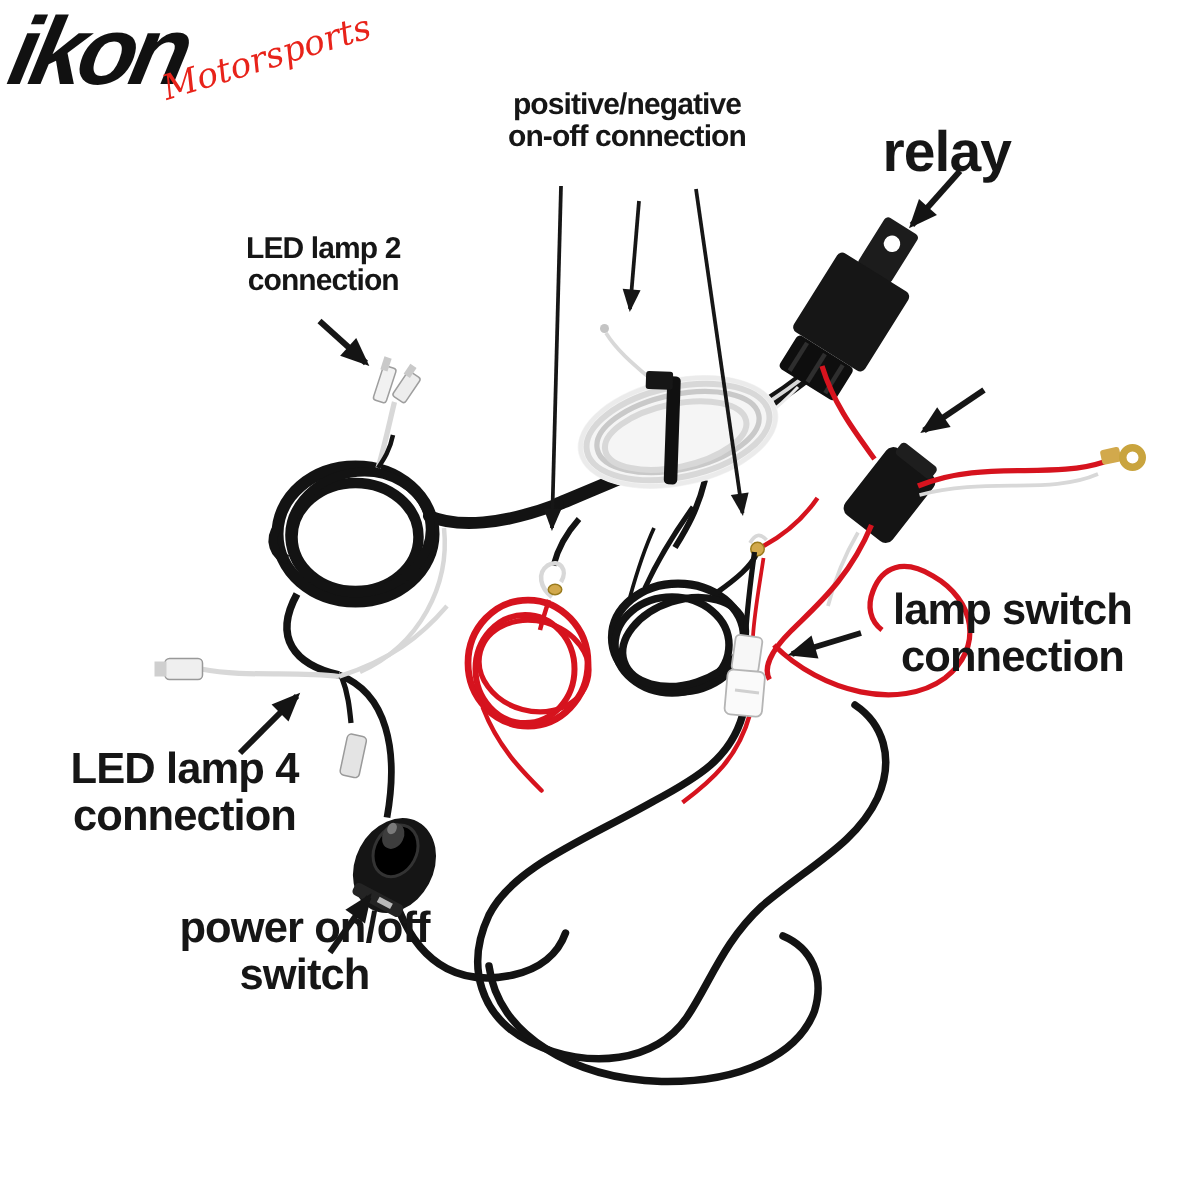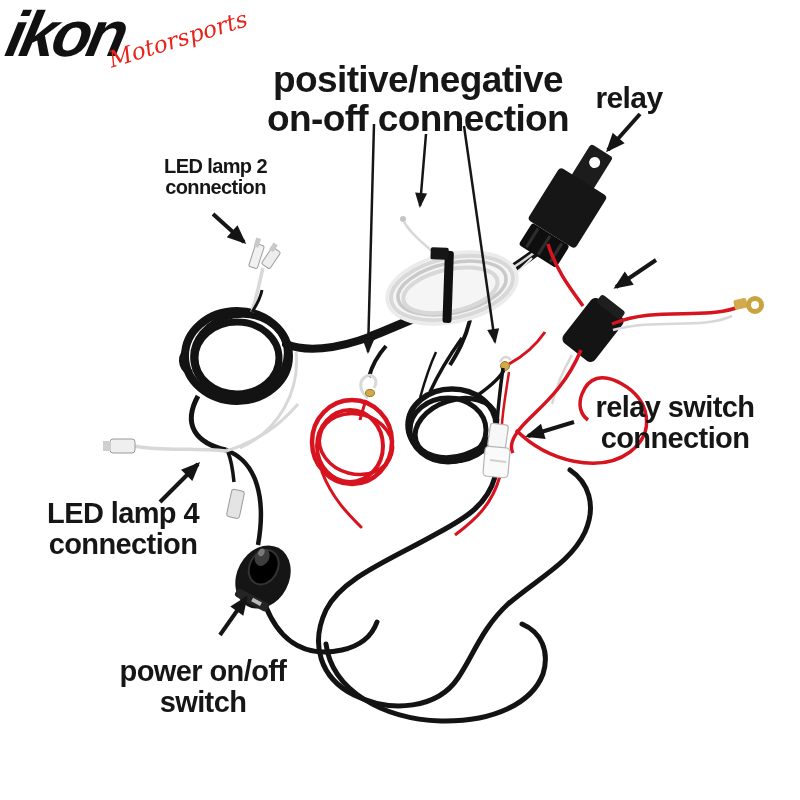--- a/index.html
+++ b/index.html
@@ -10,27 +10,27 @@
   .logo{position:absolute;left:8px;top:2px;width:260px;height:80px;}
   .logo-brand{position:absolute;left:0;top:0;font-size:64px;font-weight:bold;font-style:italic;
               letter-spacing:-4px;color:var(--logo-black,#111);transform:skewX(-12deg);line-height:1;}
   .logo-sub{position:absolute;left:98px;top:24px;font-size:23px;font-style:italic;
             font-family:"DejaVu Serif",serif;color:var(--logo-red,#e8231a);
             transform:rotate(-17deg);letter-spacing:0px;white-space:nowrap;}
   
   .label{position:absolute;font-weight:bold;color:var(--text,#191919);text-align:center;
          line-height:1.06;letter-spacing:-0.6px;}
   .label div{white-space:nowrap;}
-  .lb-posneg{left:258px;top:60px;width:320px;font-size:37px;}
-  .lb-relay{left:584px;top:82px;width:90px;font-size:30px;}
+  .lb-posneg{left:258px;top:60px;width:320px;font-size:20px;}
+  .lb-relay{left:584px;top:82px;width:90px;font-size:38px;text-align:right;}
   .lb-led2{left:118px;top:156px;width:195px;font-size:20px;}
   .lb-fuse{left:592px;top:221px;width:165px;font-size:30px;}
   .lb-psc{left:560px;top:392px;width:230px;font-size:29px;}
   .lb-led1{left:28px;top:498px;width:190px;font-size:29px;}
-  .lb-pow{left:98px;top:656px;width:210px;font-size:29px;}
+  .lb-pow{left:98px;top:604px;width:210px;font-size:29px;}
   
   .s-red{stroke:var(--wire-red,#d6131e);}
   .s-blk{stroke:var(--wire-black,#131313);}
   .s-wht{stroke:var(--wire-white,#d8d8d8);}
   .s-wht2{stroke:#ebebeb;}
   .f-gold{fill:var(--terminal-gold,#d2a94c);}
   .no-f{fill:none;}
   .ptr{stroke:var(--text,#161616);fill:none;}
 </style>
 </head>
@@ -195,21 +195,21 @@
     <div>on-off connection</div>
   </div>
   <div class="label lb-relay">
     <div>relay</div>
   </div>
   <div class="label lb-led2">
     <div>LED lamp 2</div>
     <div>connection</div>
   </div>
   <div class="label lb-psc">
-    <div>relay switch</div>
+    <div>lamp switch</div>
     <div>connection</div>
   </div>
   <div class="label lb-led1">
     <div>LED lamp 4</div>
     <div>connection</div>
   </div>
   <div class="label lb-pow">
     <div>power on/off</div>
     <div>switch</div>
   </div>

